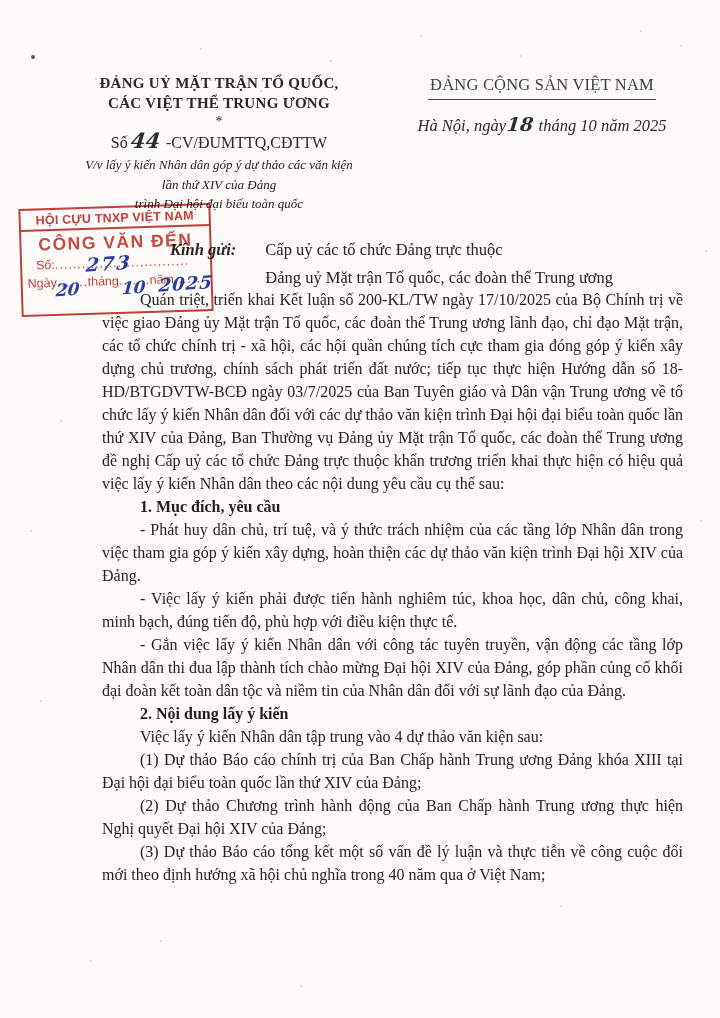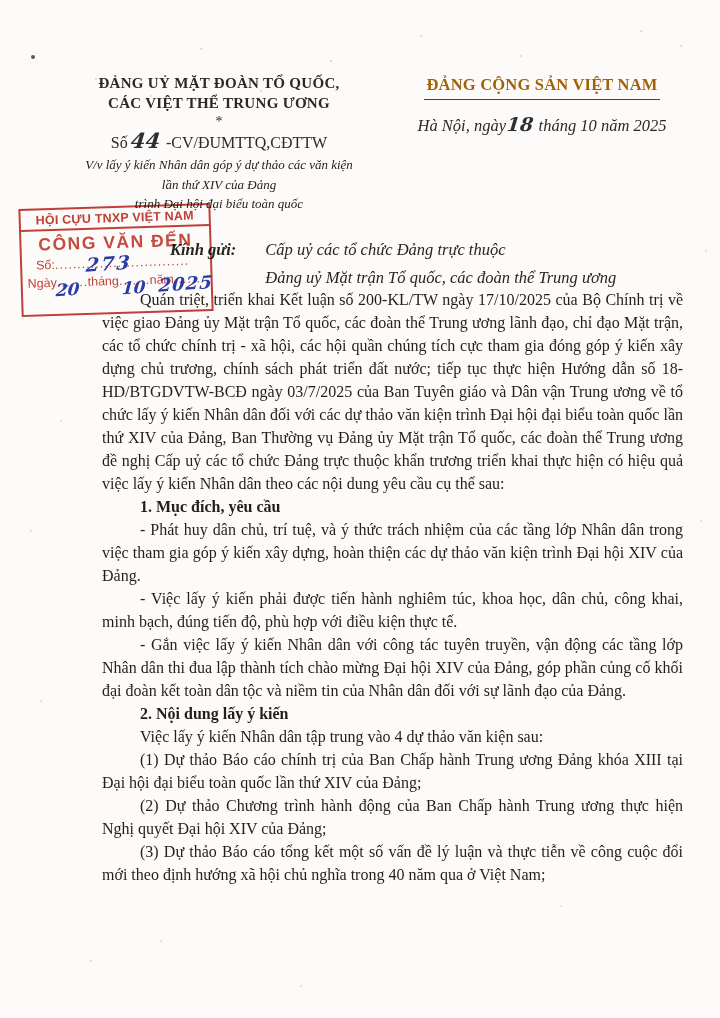--- a/index.html
+++ b/index.html
@@ -13,22 +13,22 @@
   
   .hdr-left{position:absolute;left:52px;top:73px;width:334px;text-align:center;}
   .org-line{font-weight:bold;font-size:15px;line-height:20px;letter-spacing:.3px;color:#2b2923;}
   .star{font-size:14px;line-height:14px;margin-top:2px;color:#2b2923;}
   .doc-no{margin-top:5px;font-size:16px;color:#2b2923;white-space:nowrap;}
   .hw{font-family:"DejaVu Serif",serif;font-style:italic;transform:skewX(-6deg);display:inline-block;}
   .hw-black{color:#2d2d35;}
   .doc-no .hw-black{font-size:21px;font-weight:bold;line-height:14px;margin:0 2px 0 3px;}
   .subject{margin-top:3px;font-style:italic;font-size:13px;line-height:19.5px;color:#24221d;}
   .hdr-right{position:absolute;left:392px;top:75px;width:300px;text-align:center;}
-  .party-name{display:inline-block;font-weight:bold;font-size:16.5px;line-height:20px;letter-spacing:.2px;
-    padding:0 2px 4px 2px;border-bottom:1.5px solid #45423c;color:#a16207;}
+  .party-name{display:inline-block;font-weight:normal;font-size:16.5px;line-height:20px;letter-spacing:.2px;
+    padding:0 2px 4px 2px;border-bottom:1.5px solid #45423c;color:#404040;}
   .place-date{margin-top:13px;font-style:italic;font-size:16.5px;color:#2b2923;white-space:nowrap;}
   .place-date .hw-black{font-size:19px;font-weight:bold;margin:0 1px;}
   
   .stamp{
     position:absolute;left:20px;top:206px;width:188px;height:104px;
     border:2.5px solid #c4403a;transform:rotate(-1.8deg);
     mix-blend-mode:multiply;background:rgba(255,255,255,0);
     font-family:"Liberation Sans","DejaVu Sans",sans-serif;color:#c4403a;
   }
   .stamp-org{font-size:12.5px;font-weight:bold;text-align:center;padding:3px 1px 2px 1px;
@@ -40,21 +40,21 @@
   .ld{flex:1;overflow:hidden;letter-spacing:1px;}
   .hw-blue{color:#2b3da8;font-family:"DejaVu Serif",serif;font-style:italic;position:absolute;
     transform:skewX(-8deg) rotate(-2deg);font-weight:bold;}
   .hw-no{left:64px;top:44px;font-size:19px;letter-spacing:2px;}
   .hw-day{left:33px;top:70px;font-size:17px;}
   .hw-month{left:99px;top:70px;font-size:17px;}
   .hw-year{left:136px;top:67px;font-size:18px;letter-spacing:1px;}
   
   .greeting{position:absolute;left:170px;top:236px;display:flex;gap:29px;font-size:16.5px;line-height:27.5px;}
   .greeting-label{font-weight:bold;font-style:italic;white-space:nowrap;}
-  .greeting-lines{white-space:nowrap;font-style:italic;}
+  .greeting-lines{white-space:nowrap;}
   
   .body-text{position:absolute;left:102px;top:288px;width:581px;
     font-size:16px;line-height:23px;text-align:justify;color:#221f1a;}
   .body-text p{margin:0;text-indent:38px;}
   .body-text p.bold{font-weight:bold;}
   
   .speck{position:absolute;left:0;top:0;width:2px;height:2px;border-radius:50%;background:transparent;
     box-shadow:95px 78px 0 #d9d5cf, 150px 95px 0 #dcd8d2, 200px 48px 0 #d9d5cf,
       260px 90px 0 #dad6d0, 330px 60px 0 #d7d3cd, 420px 35px 0 #dad6d0,
       520px 55px 0 #dcd8d2, 640px 30px 0 #d9d5cf, 680px 45px 0 #dbd7d1,
@@ -65,21 +65,21 @@
 </style>
 </head>
 <body>
 
 <div class="page">
 
   <div class="speck"></div>
   <div class="ink-dot"></div>
 
   <div class="hdr-left">
-    <div class="org-line">ĐẢNG UỶ MẶT ĐOÀN TỔ QUỐC,</div>
+    <div class="org-line">ĐẢNG UỶ MẶT TRẬN TỔ QUỐC,</div>
     <div class="org-line">CÁC VIỆT THỂ TRUNG ƯƠNG</div>
     <div class="star">*</div>
     <div class="doc-no">
       <span>Số</span><span class="hw hw-black">44</span>
       <span>-CV/ĐUMTTQ,CĐTTW</span>
     </div>
     <div class="subject">
       <div>V/v lấy ý kiến Nhân dân góp ý dự thảo các văn kiện</div>
       <div>lần thứ XIV của Đảng</div>
       <div>trình Đại hội đại biểu toàn quốc</div>

